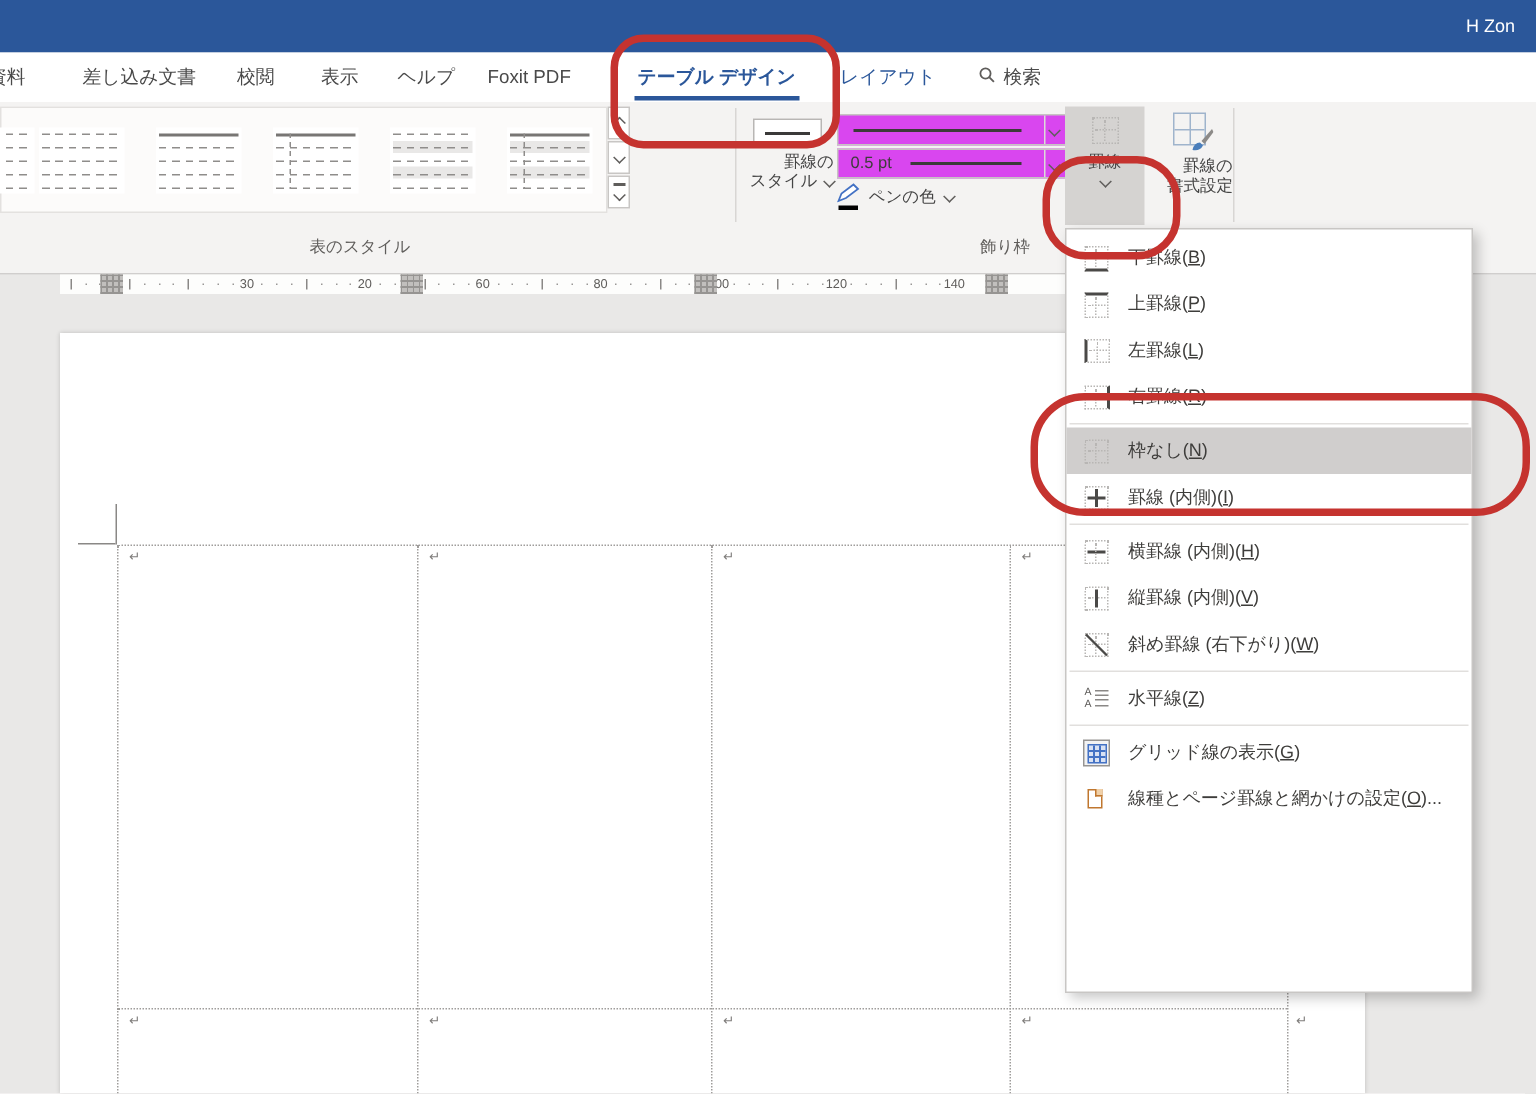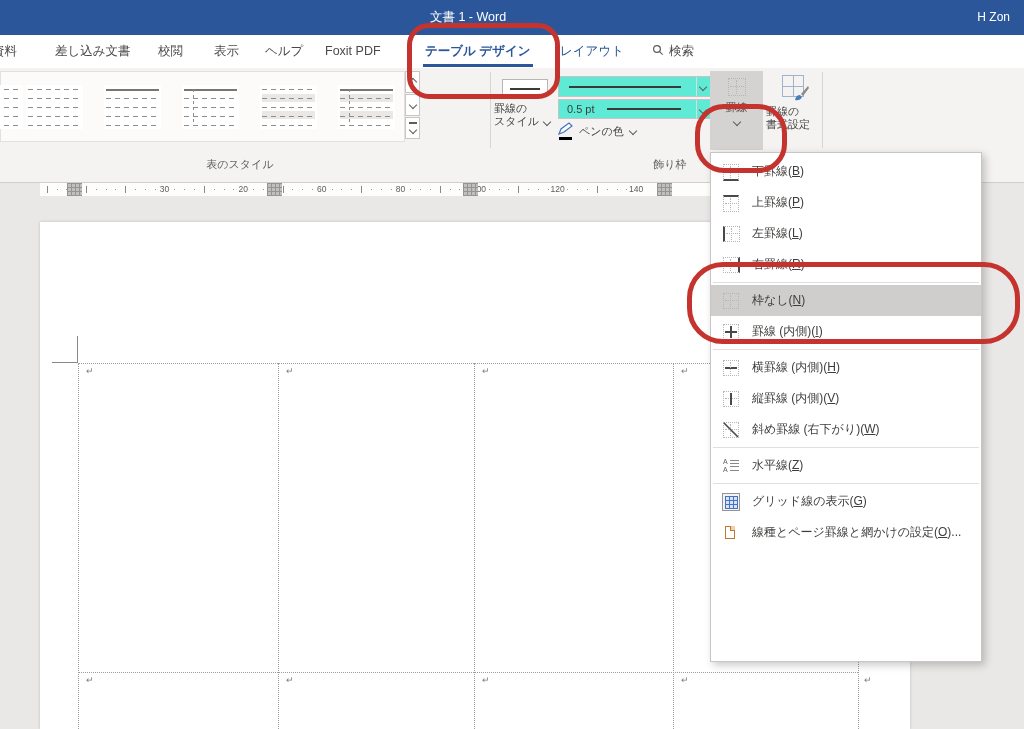--- a/index.html
+++ b/index.html
@@ -36,26 +36,26 @@
        box-sizing:border-box;margin-bottom:1px;}
   .chev{display:inline-block;width:5px;height:5px;border-right:1.3px solid #5f5d5b;border-bottom:1.3px solid #5f5d5b;transform:rotate(45deg);}
   .chev.up{transform:rotate(-135deg);}
   .gal-btn .chev{position:absolute;left:4px;top:7px;}
   .gal-btn .more-bar{position:absolute;left:3px;top:4px;width:8px;height:1.5px;background:#5f5d5b;}
   .rib-sep{top:4px;width:1px;height:144px;background:#d8d6d4;}
   .rib-sep.short{height:76px;}
   .rib-label{top:89px;font-size:11px;color:#5f5d5b;text-align:center;}
   .rib-btn{font-size:11px;color:#444;text-align:center;}
   .colorbar{border:1px solid #a8a6a4;background:#fff;}
-  .combo{background:#5eead4;border:1px solid #c6c4c2;box-sizing:border-box;}
+  .combo{background:#d946ef;border:1px solid #c6c4c2;box-sizing:border-box;}
   .combo .line{position:absolute;height:2px;background:#3b3a39;top:50%;margin-top:-1px;}
   .combo .cbx{position:absolute;right:0;top:0;bottom:0;width:14px;border-left:1px solid #dddbd9;}
   .combo .cbx .chev{position:absolute;left:3px;top:7px;}
   .borders-btn{background:#d5d3d1;}
-  .two-line{line-height:13px;font-size:11px;color:#444;text-align:left;}
+  .two-line{line-height:13px;font-size:11px;color:#444;text-align:right;}
 
   
   .ruler-band{left:40px;top:183px;width:875px;height:13px;background:#fdfdfc;}
   .tick-num{position:absolute;top:1px;font-size:8.5px;color:#5f5d5b;transform:translateX(-50%);}
   .tick-bar{position:absolute;top:3px;width:1px;height:7px;background:#8a8886;}
   .tick-dot{position:absolute;top:6px;width:1px;height:1px;background:#9a9896;}
   .col-marker{position:absolute;top:0;width:15px;height:13px;background:#c1bfbd;
       background-image:repeating-linear-gradient(to right,#969492 0 1px,transparent 1px 4px),
                        repeating-linear-gradient(to bottom,#969492 0 1px,transparent 1px 4px);}
 
@@ -93,21 +93,20 @@
   .page-ic{position:absolute;left:2px;top:1px;width:10px;height:13px;background:#fff;border:1.5px solid #c0772f;box-sizing:border-box;}
   .page-ic .fold{position:absolute;right:-1px;top:-1px;width:4px;height:4px;background:#f0d0a8;border-left:1px solid #c0772f;border-bottom:1px solid #c0772f;}
 
   
   .anno{position:absolute;border:5px solid #c5332f;border-radius:30px;z-index:50;pointer-events:none;}
 </style>
 </head>
 <body>
 
 <div class="abs titlebar">
-  <div class="abs doc-title">文書 1  -  Word</div>
   <div class="abs account">H Zon</div>
 </div>
 
 <div class="abs tabrow">
   <div class="abs tab" style="left:-8px">資料</div>
   <div class="abs tab" style="left:55px">差し込み文書</div>
   <div class="abs tab" style="left:158px">校閲</div>
   <div class="abs tab" style="left:214px">表示</div>
   <div class="abs tab" style="left:265px">ヘルプ</div>
   <div class="abs tab" style="left:325px">Foxit PDF</div>

